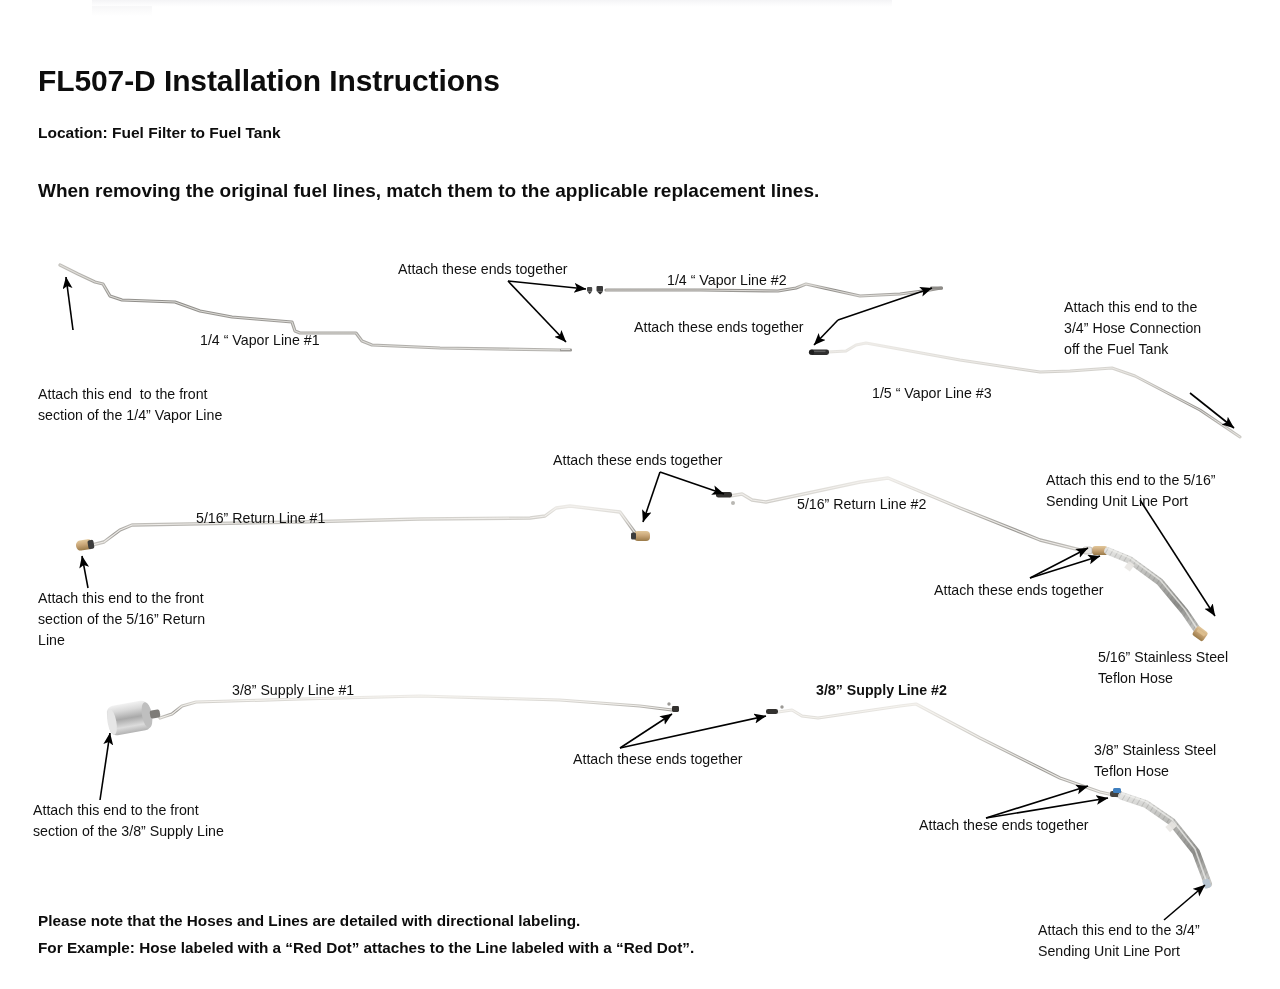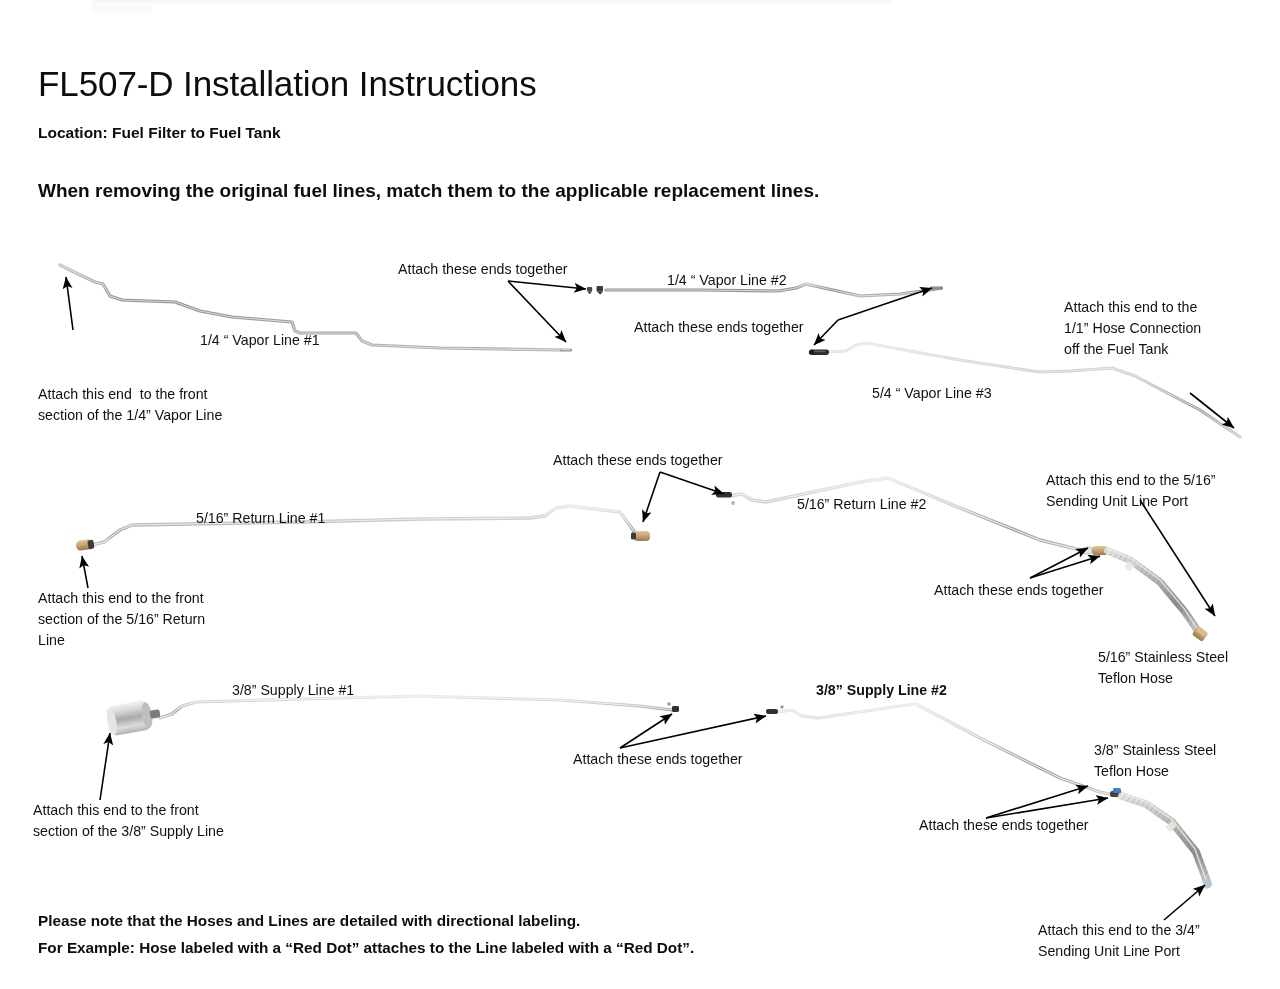--- a/index.html
+++ b/index.html
@@ -12,21 +12,21 @@
   .scan-strip{
     position:absolute;left:92px;top:0;width:800px;height:7px;
     background:linear-gradient(to bottom,#f4f4f6,#fbfbfc 60%,#fff);
   }
   .scan-strip2{
     position:absolute;left:92px;top:6px;width:60px;height:10px;
     background:linear-gradient(to bottom,#f7f7f8,#fff);
   }
   #page-title{
     position:absolute;left:38px;top:64px;
-    font-size:35px;font-weight:normal;letter-spacing:-.1px;
+    font-size:30px;font-weight:bold;letter-spacing:-.1px;
     white-space:nowrap;
   }
   #subtitle{
     position:absolute;left:38px;top:124px;
     font-size:15.5px;font-weight:bold;white-space:nowrap;
   }
   #intro{
     position:absolute;left:38px;top:180px;
     font-size:19px;font-weight:bold;white-space:nowrap;
   }
@@ -237,38 +237,38 @@
     <line x1="620" y1="748" x2="672" y2="714" marker-end="url(#ah)"></line>
     <line x1="620" y1="748" x2="766" y2="716" marker-end="url(#ah)"></line>
     <line x1="986" y1="818" x2="1088" y2="786" marker-end="url(#ah)"></line>
     <line x1="986" y1="818" x2="1108" y2="798" marker-end="url(#ah)"></line>
     <line x1="1164" y1="920" x2="1205" y2="885" marker-end="url(#ah)"></line>
   </g>
 </svg>
 
 <div class="lbl nowrap" style="left:200px;top:330px;">1/4 “ Vapor Line #1</div>
 <div class="lbl nowrap" style="left:667px;top:270px;">1/4 “ Vapor Line #2</div>
-<div class="lbl nowrap" style="left:872px;top:383px;">5/4 “ Vapor Line #3</div>
+<div class="lbl nowrap" style="left:872px;top:383px;">1/5 “ Vapor Line #3</div>
 
 <div class="lbl nowrap" style="left:196px;top:508px;">5/16” Return Line #1</div>
 <div class="lbl nowrap" style="left:797px;top:494px;">5/16” Return Line #2</div>
 <div class="lbl" style="left:1098px;top:647px;">5/16” Stainless Steel
 Teflon Hose</div>
 
 <div class="lbl nowrap" style="left:232px;top:680px;">3/8” Supply Line #1</div>
 <div class="lbl nowrap" style="left:816px;top:680px;font-weight:bold;">3/8” Supply Line #2</div>
 <div class="lbl" style="left:1094px;top:740px;">3/8” Stainless Steel
 Teflon Hose</div>
 
 <div class="lbl" style="left:38px;top:384px;">Attach this end  to the front
 section of the 1/4” Vapor Line</div>
 <div class="lbl nowrap" style="left:398px;top:259px;">Attach these ends together</div>
 <div class="lbl nowrap" style="left:634px;top:317px;">Attach these ends together</div>
 <div class="lbl" style="left:1064px;top:297px;">Attach this end to the
-1/1” Hose Connection
+3/4” Hose Connection
 off the Fuel Tank</div>
 
 <div class="lbl nowrap" style="left:553px;top:450px;">Attach these ends together</div>
 <div class="lbl" style="left:38px;top:588px;">Attach this end to the front
 section of the 5/16” Return
 Line</div>
 <div class="lbl" style="left:1046px;top:470px;">Attach this end to the 5/16”
 Sending Unit Line Port</div>
 <div class="lbl nowrap" style="left:934px;top:580px;">Attach these ends together</div>
 

